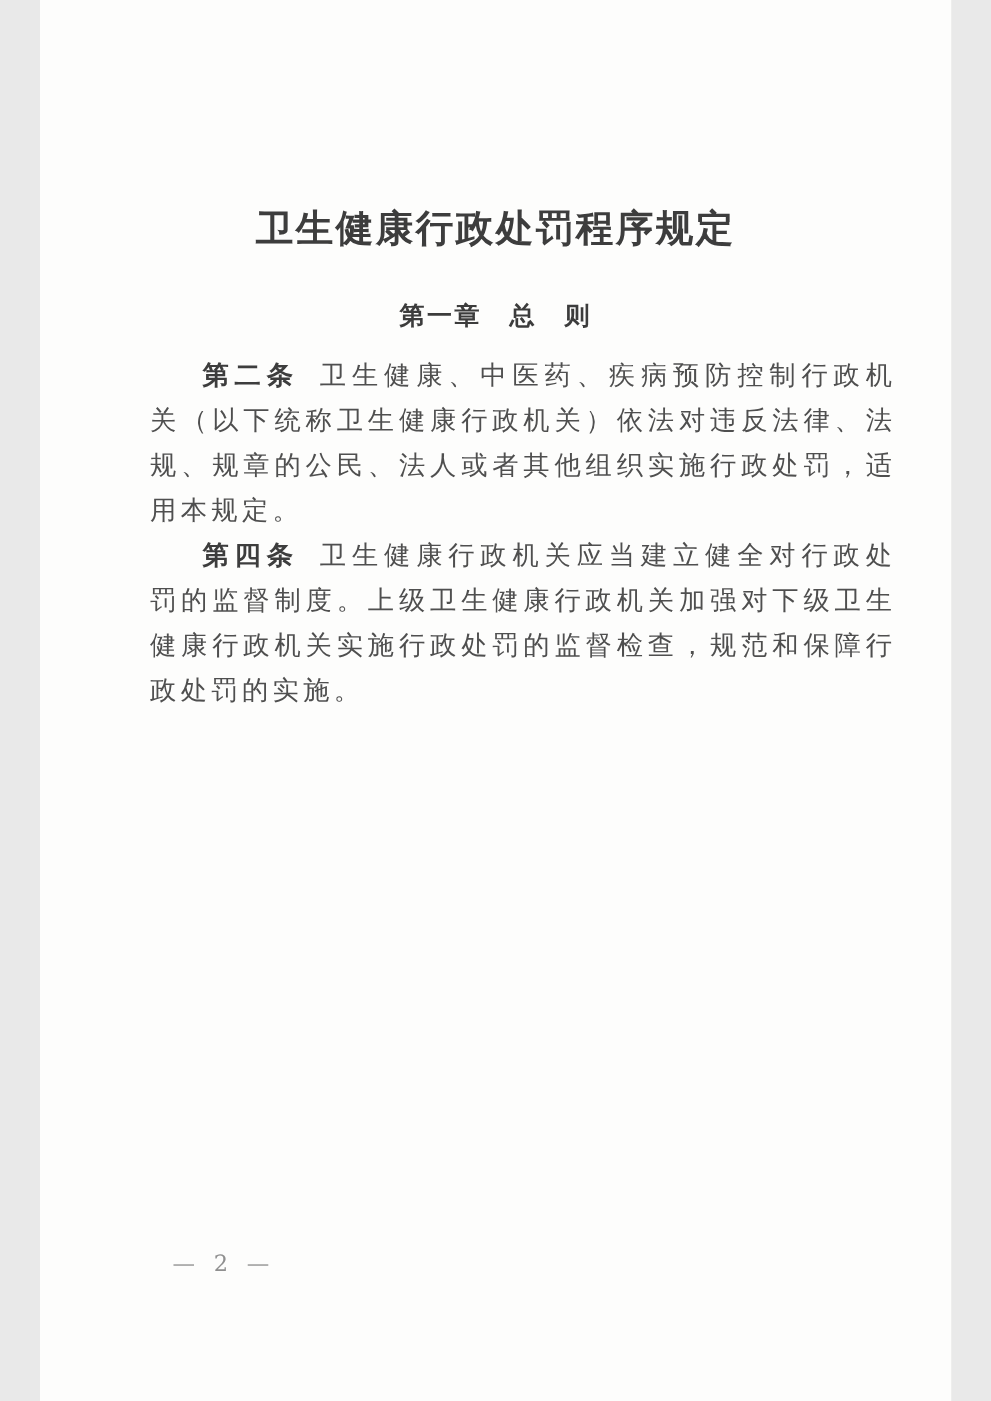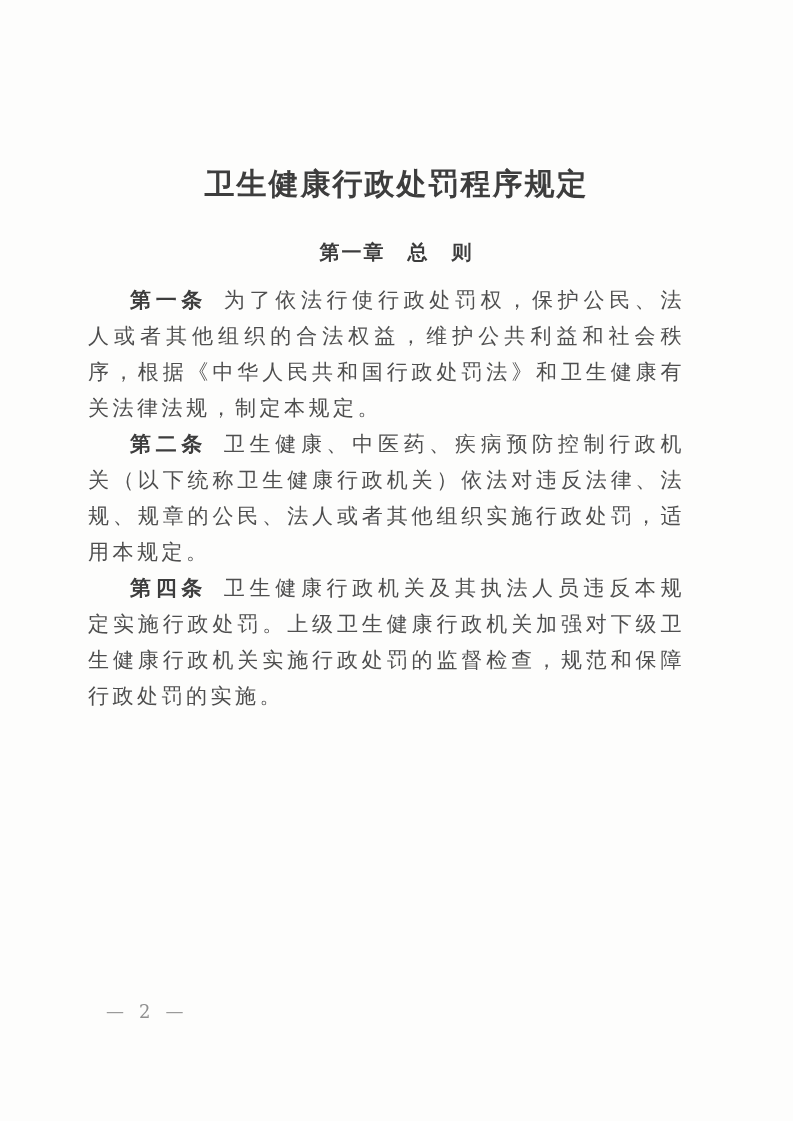--- a/index.html
+++ b/index.html
@@ -2,21 +2,21 @@
 <html lang="zh"><head>
 <meta charset="utf-8">
 <style>
   html, body {
     margin: 0;
     padding: 0;
     background: #e9e9e9;
   }
   .page {
     position: relative;
-    width: 793px;
+    width: 729px;
     height: 1121px;
     margin: 0 auto;
     background: #fdfdfc;
     overflow: hidden;
     box-sizing: border-box;
   }
   .doc-title {
     margin: 166px 0 0 0;
     text-align: center;
     font-family: "DejaVu Serif", "Liberation Serif", serif;
@@ -78,26 +78,25 @@
 <body>
 
 <div class="page">
 
   <h1 class="doc-title">卫生健康行政处罚程序规定</h1>
 
   <h2 class="chapter-heading">第一章　总　则</h2>
 
   <div class="body-text">
 
-    <p class="article"><span class="article-label">第一条</span><span>为了依法行使行政处罚权，保护公民、法人或者其他组织的合法权益，维护公共利益和社会秩序，根据《中华人民共和国行政处罚法》和卫生健康有关法律法规，制定本规定。</span></p>
 
     <p class="article"><span class="article-label">第二条</span><span>卫生健康、中医药、疾病预防控制行政机关（以下统称卫生健康行政机关）依法对违反法律、法规、规章的公民、法人或者其他组织实施行政处罚，适用本规定。</span></p>
 
 
-    <p class="article"><span class="article-label">第四条</span><span>卫生健康行政机关及其执法人员违反本规定实施行政处罚。上级卫生健康行政机关加强对下级卫生健康行政机关实施行政处罚的监督检查，规范和保障行政处罚的实施。</span></p>
+    <p class="article"><span class="article-label">第四条</span><span>卫生健康行政机关应当建立健全对行政处罚的监督制度。上级卫生健康行政机关加强对下级卫生健康行政机关实施行政处罚的监督检查，规范和保障行政处罚的实施。</span></p>
 
 
 
   </div>
 
   <div class="page-footer">
     <span class="footer-dash">—</span>
     <span class="footer-page-number">2</span>
     <span class="footer-dash">—</span>
   </div>

